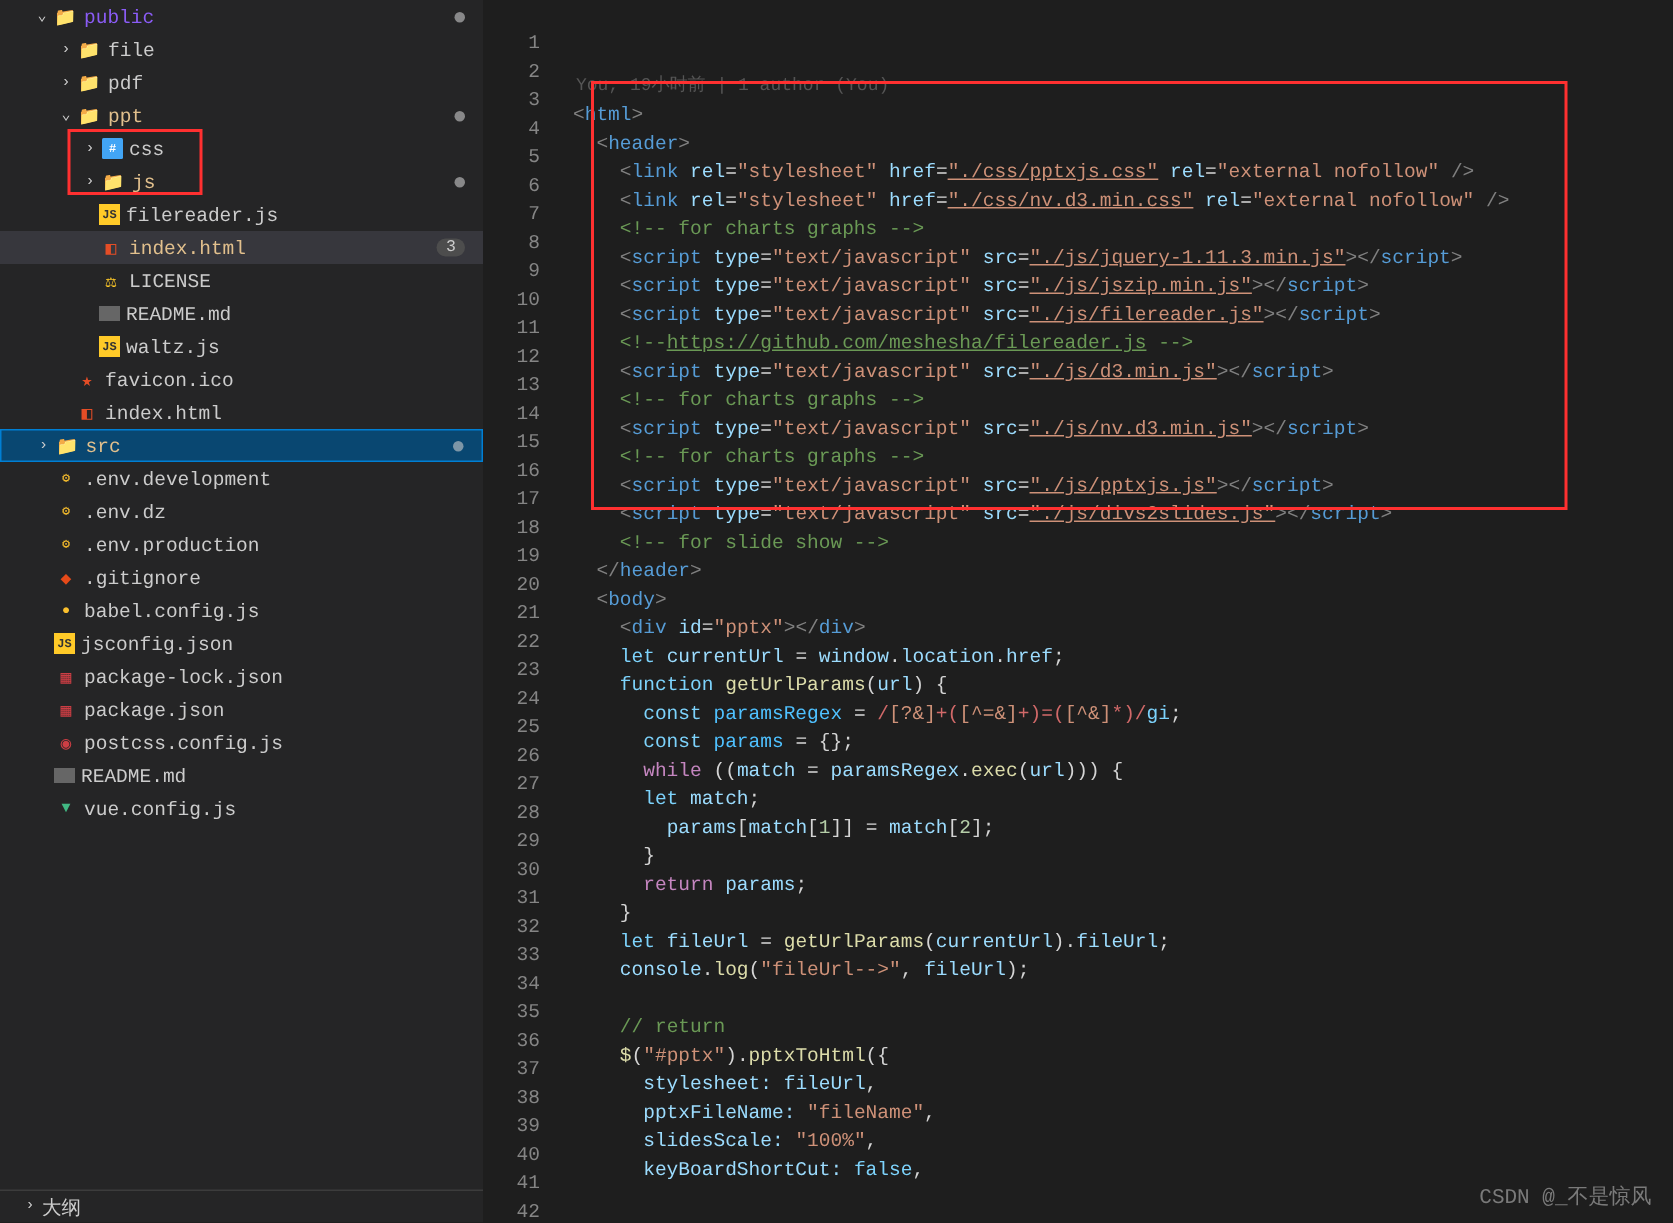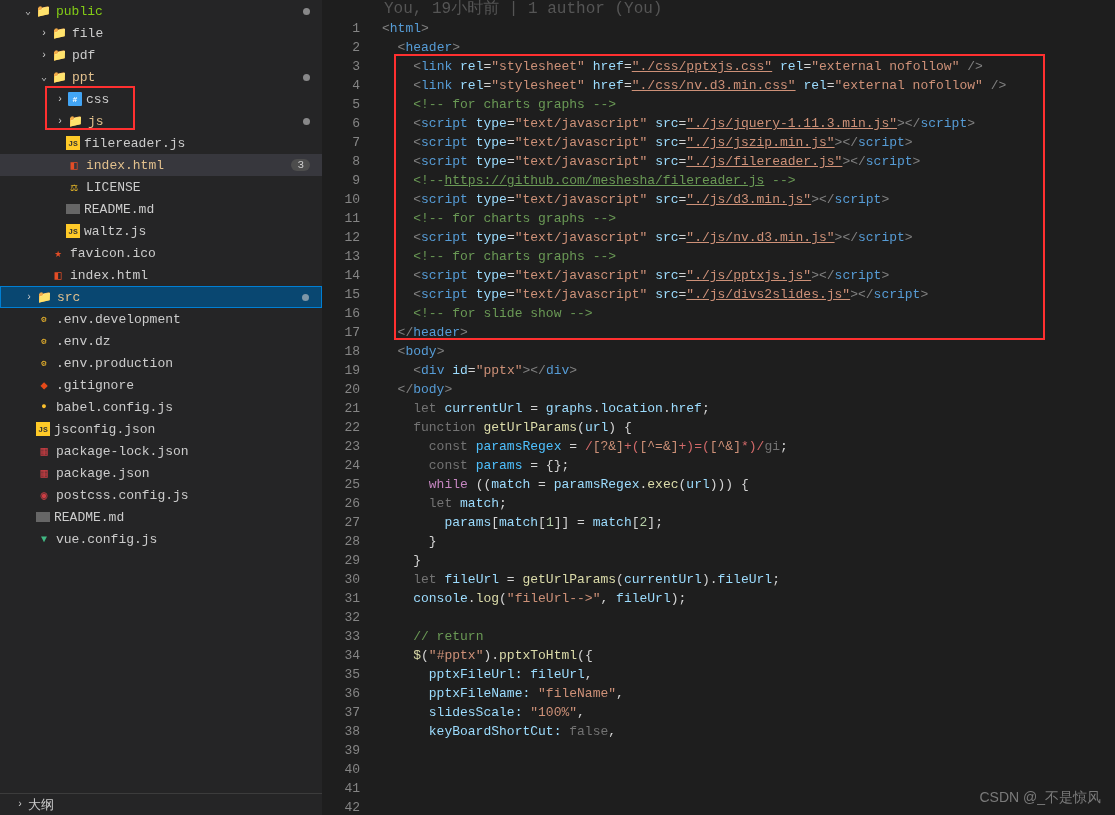--- a/index.html
+++ b/index.html
@@ -40,61 +40,61 @@
 .js-icon-box { background: #ffca28; color: #333; font-size: 8px; font-weight: bold; width: 14px; height: 14px; display: inline-flex; align-items: center; justify-content: center; }
 .html-icon { color: #e44d26; }
 .license-icon { color: #ffca28; }
 .md-icon { color: #42a5f5; font-size: 8px; background: #666; width: 14px; height: 10px; }
 .ico-icon { color: #e44d26; }
 .json-icon { color: #fbc02d; font-size: 9px; }
 .git-icon { color: #e64a19; }
 .vue-icon { color: #41b883; font-size: 10px; }
 .dot { width: 7px; height: 7px; border-radius: 50%; background: #cccccc; margin-left: auto; margin-right: 12px; opacity: 0.6; }
 .label { color: #cccccc; }
-.label-green { color: #84cc16; }
+.label-green { color: #8b5cf6; }
 .label-mod { color: #e2c08d; }
 .badge { background: #4d4d4d; color: #ccc; border-radius: 8px; font-size: 11px; padding: 0 6px; margin-left: auto; margin-right: 12px; }
 .red-box { border: 2px solid #ff3030; position: absolute; }
 .red-box-tree { left: 45px; top: 86px; width: 90px; height: 44px; z-index: 5; }
 .bottom-item { display: flex; align-items: center; height: 22px; padding-left: 12px; margin-top: auto; border-top: 1px solid #3c3c3c; }
 .editor {
   flex: 1;
   display: flex;
   background: #1e1e1e;
   position: relative;
 }
 .gutter { width: 50px; text-align: right; padding-right: 12px; color: #858585; user-select: none; }
 .gutter-line { height: 19px; line-height: 19px; font-size: 13px; }
 .code { flex: 1; padding-left: 10px; position: relative; }
 .code-line { height: 19px; line-height: 19px; white-space: pre; }
-.blame { color: #555; font-size: 16px; height: 19px; line-height: 19px; padding-left: 2px; }
+.blame { color: #555; font-size: 12px; height: 19px; line-height: 19px; padding-left: 2px; margin-top: 48px; }
 .t-tag { color: #569cd6; }
 .t-attr { color: #9cdcfe; }
 .t-str { color: #ce9178; }
 .t-str-u { color: #ce9178; text-decoration: underline; }
 .t-punct { color: #808080; }
 .t-comment { color: #6a9955; }
 .t-comment-u { color: #6a9955; text-decoration: underline; }
-.t-kw { color: #737373; }
+.t-kw { color: #7dd3fc; }
 .t-kw2 { color: #c586c0; }
 .t-fn { color: #dcdcaa; }
 .t-var { color: #9cdcfe; }
 .t-num { color: #b5cea8; }
 .t-regex { color: #d16969; }
 .t-regex2 { color: #ce9178; }
 .t-const { color: #4fc1ff; }
 .t-white { color: #d4d4d4; }
 .red-box-code { left: 394px; top: 54px; width: 651px; height: 286px; z-index: 5; pointer-events: none; }
 .watermark {
   position: absolute;
   bottom: 8px;
   right: 14px;
   color: #7a7a7a;
   font-size: 14px;
-  font-family: Liberation Sans, sans-serif;
+  font-family: Liberation Mono, monospace;
 }
 </style>
 </head>
 <body>
 
 <div class="sidebar">
   <div class="tree-item" style="padding-left:20px">
     <span class="chevron">⌄</span>
     <span class="icon folder-public">📁</span>
     <span class="label-green">public</span>
@@ -275,36 +275,36 @@
     <div class="code-line">    <span class="t-punct">&lt;</span><span class="t-tag">script</span> <span class="t-attr">type</span><span class="t-white">=</span><span class="t-str">"text/javascript"</span> <span class="t-attr">src</span><span class="t-white">=</span><span class="t-str-u">"./js/d3.min.js"</span><span class="t-punct">&gt;&lt;/</span><span class="t-tag">script</span><span class="t-punct">&gt;</span></div>
     <div class="code-line">    <span class="t-comment">&lt;!-- for charts graphs --&gt;</span></div>
     <div class="code-line">    <span class="t-punct">&lt;</span><span class="t-tag">script</span> <span class="t-attr">type</span><span class="t-white">=</span><span class="t-str">"text/javascript"</span> <span class="t-attr">src</span><span class="t-white">=</span><span class="t-str-u">"./js/nv.d3.min.js"</span><span class="t-punct">&gt;&lt;/</span><span class="t-tag">script</span><span class="t-punct">&gt;</span></div>
     <div class="code-line">    <span class="t-comment">&lt;!-- for charts graphs --&gt;</span></div>
     <div class="code-line">    <span class="t-punct">&lt;</span><span class="t-tag">script</span> <span class="t-attr">type</span><span class="t-white">=</span><span class="t-str">"text/javascript"</span> <span class="t-attr">src</span><span class="t-white">=</span><span class="t-str-u">"./js/pptxjs.js"</span><span class="t-punct">&gt;&lt;/</span><span class="t-tag">script</span><span class="t-punct">&gt;</span></div>
     <div class="code-line">    <span class="t-punct">&lt;</span><span class="t-tag">script</span> <span class="t-attr">type</span><span class="t-white">=</span><span class="t-str">"text/javascript"</span> <span class="t-attr">src</span><span class="t-white">=</span><span class="t-str-u">"./js/divs2slides.js"</span><span class="t-punct">&gt;&lt;/</span><span class="t-tag">script</span><span class="t-punct">&gt;</span></div>
     <div class="code-line">    <span class="t-comment">&lt;!-- for slide show --&gt;</span></div>
     <div class="code-line">  <span class="t-punct">&lt;/</span><span class="t-tag">header</span><span class="t-punct">&gt;</span></div>
     <div class="code-line">  <span class="t-punct">&lt;</span><span class="t-tag">body</span><span class="t-punct">&gt;</span></div>
     <div class="code-line">    <span class="t-punct">&lt;</span><span class="t-tag">div</span> <span class="t-attr">id</span><span class="t-white">=</span><span class="t-str">"pptx"</span><span class="t-punct">&gt;&lt;/</span><span class="t-tag">div</span><span class="t-punct">&gt;</span></div>
-    <div class="code-line">  <span class="t-punct">&lt;/</span><span class="t-tag">body</span><span class="t-punct">&gt;</span></div>
-    <div class="code-line">    <span class="t-kw">let</span> <span class="t-var">currentUrl</span><span class="t-white"> = </span><span class="t-var">graphs</span><span class="t-white">.</span><span class="t-var">location</span><span class="t-white">.</span><span class="t-var">href</span><span class="t-white">;</span></div>
+    <div class="code-line">    <span class="t-kw">let</span> <span class="t-var">currentUrl</span><span class="t-white"> = </span><span class="t-var">window</span><span class="t-white">.</span><span class="t-var">location</span><span class="t-white">.</span><span class="t-var">href</span><span class="t-white">;</span></div>
     <div class="code-line">    <span class="t-kw">function</span> <span class="t-fn">getUrlParams</span><span class="t-white">(</span><span class="t-var">url</span><span class="t-white">) {</span></div>
     <div class="code-line">      <span class="t-kw">const</span> <span class="t-const">paramsRegex</span><span class="t-white"> = </span><span class="t-regex">/</span><span class="t-regex2">[?&amp;]</span><span class="t-regex">+(</span><span class="t-regex2">[^=&amp;]</span><span class="t-regex">+)=(</span><span class="t-regex2">[^&amp;]</span><span class="t-regex">*)/</span><span class="t-kw">gi</span><span class="t-white">;</span></div>
     <div class="code-line">      <span class="t-kw">const</span> <span class="t-const">params</span><span class="t-white"> = {};</span></div>
     <div class="code-line">      <span class="t-kw2">while</span> <span class="t-white">((</span><span class="t-var">match</span><span class="t-white"> = </span><span class="t-var">paramsRegex</span><span class="t-white">.</span><span class="t-fn">exec</span><span class="t-white">(</span><span class="t-var">url</span><span class="t-white">))) {</span></div>
     <div class="code-line">      <span class="t-kw">let</span> <span class="t-var">match</span><span class="t-white">;</span></div>
     <div class="code-line">        <span class="t-var">params</span><span class="t-white">[</span><span class="t-var">match</span><span class="t-white">[</span><span class="t-num">1</span><span class="t-white">]] = </span><span class="t-var">match</span><span class="t-white">[</span><span class="t-num">2</span><span class="t-white">];</span></div>
     <div class="code-line">      <span class="t-white">}</span></div>
+    <div class="code-line">      <span class="t-kw2">return</span> <span class="t-var">params</span><span class="t-white">;</span></div>
     <div class="code-line">    <span class="t-white">}</span></div>
     <div class="code-line">    <span class="t-kw">let</span> <span class="t-var">fileUrl</span><span class="t-white"> = </span><span class="t-fn">getUrlParams</span><span class="t-white">(</span><span class="t-var">currentUrl</span><span class="t-white">).</span><span class="t-var">fileUrl</span><span class="t-white">;</span></div>
     <div class="code-line">    <span class="t-var">console</span><span class="t-white">.</span><span class="t-fn">log</span><span class="t-white">(</span><span class="t-str">"fileUrl--&gt;"</span><span class="t-white">, </span><span class="t-var">fileUrl</span><span class="t-white">);</span></div>
     <div class="code-line"></div>
     <div class="code-line">    <span class="t-comment">// return</span></div>
     <div class="code-line">    <span class="t-fn">$</span><span class="t-white">(</span><span class="t-str">"#pptx"</span><span class="t-white">).</span><span class="t-fn">pptxToHtml</span><span class="t-white">({</span></div>
-    <div class="code-line">      <span class="t-var">pptxFileUrl:</span> <span class="t-var">fileUrl</span><span class="t-white">,</span></div>
+    <div class="code-line">      <span class="t-var">stylesheet:</span> <span class="t-var">fileUrl</span><span class="t-white">,</span></div>
     <div class="code-line">      <span class="t-var">pptxFileName:</span> <span class="t-str">"fileName"</span><span class="t-white">,</span></div>
     <div class="code-line">      <span class="t-var">slidesScale:</span> <span class="t-str">"100%"</span><span class="t-white">,</span></div>
     <div class="code-line">      <span class="t-var">keyBoardShortCut:</span> <span class="t-kw">false</span><span class="t-white">,</span></div>
   </div>
 </div>
 
 <div class="red-box red-box-code"></div>
 
 <div class="watermark">CSDN @_不是惊风</div>
 

